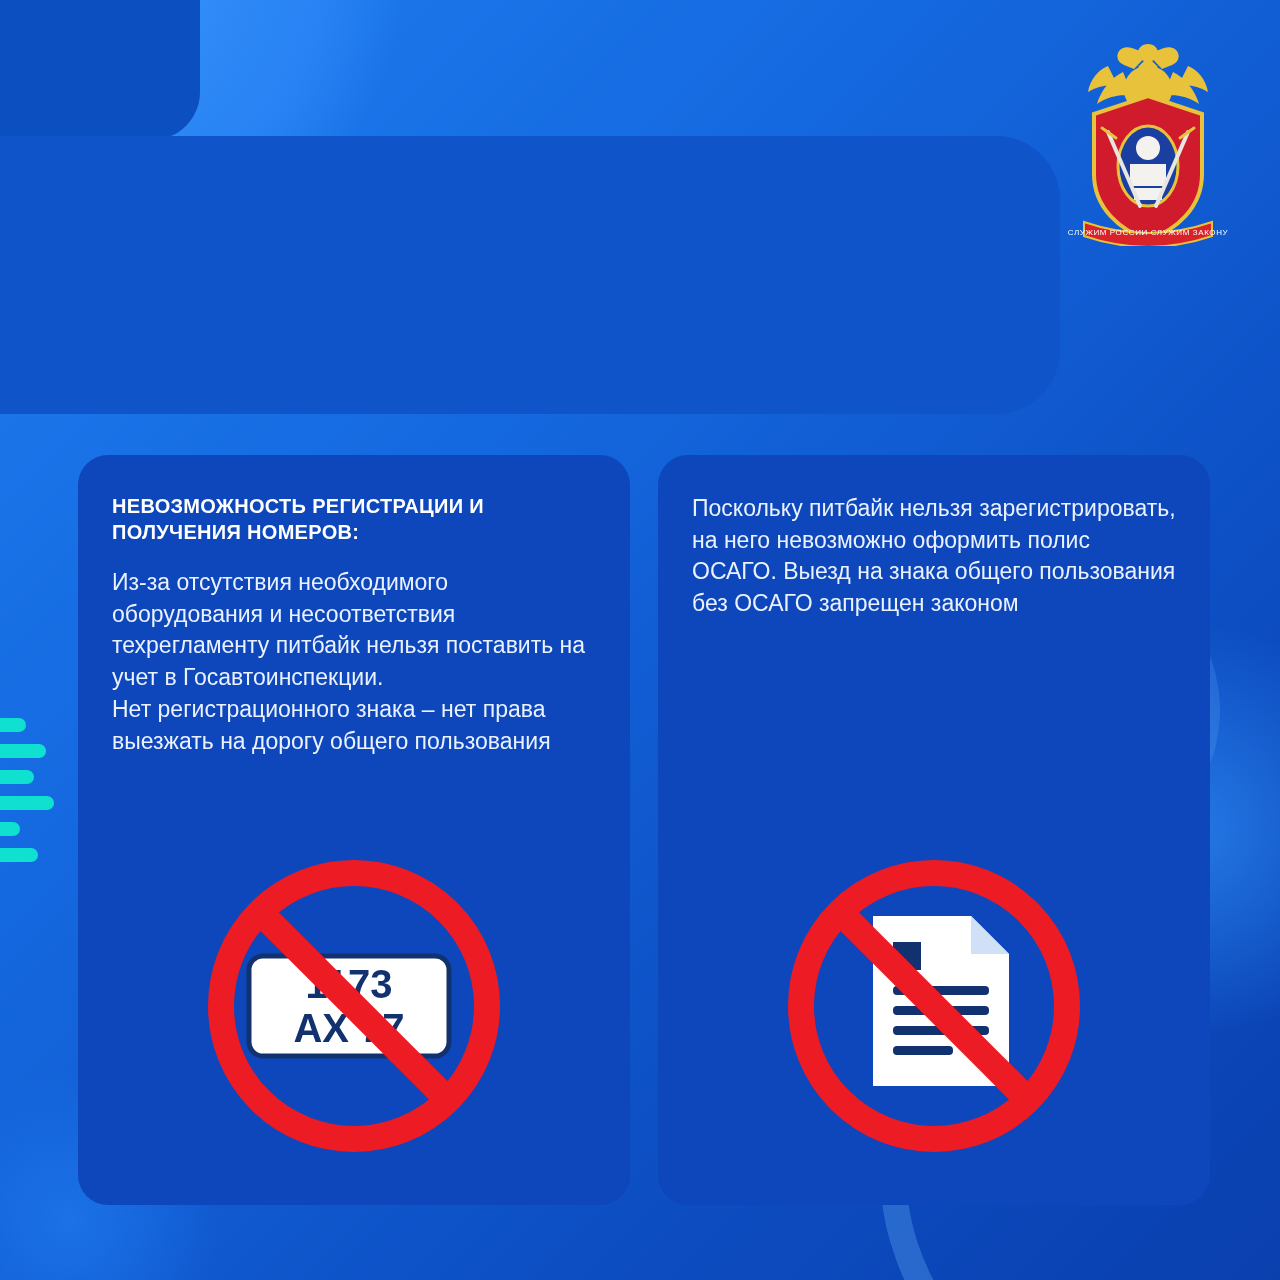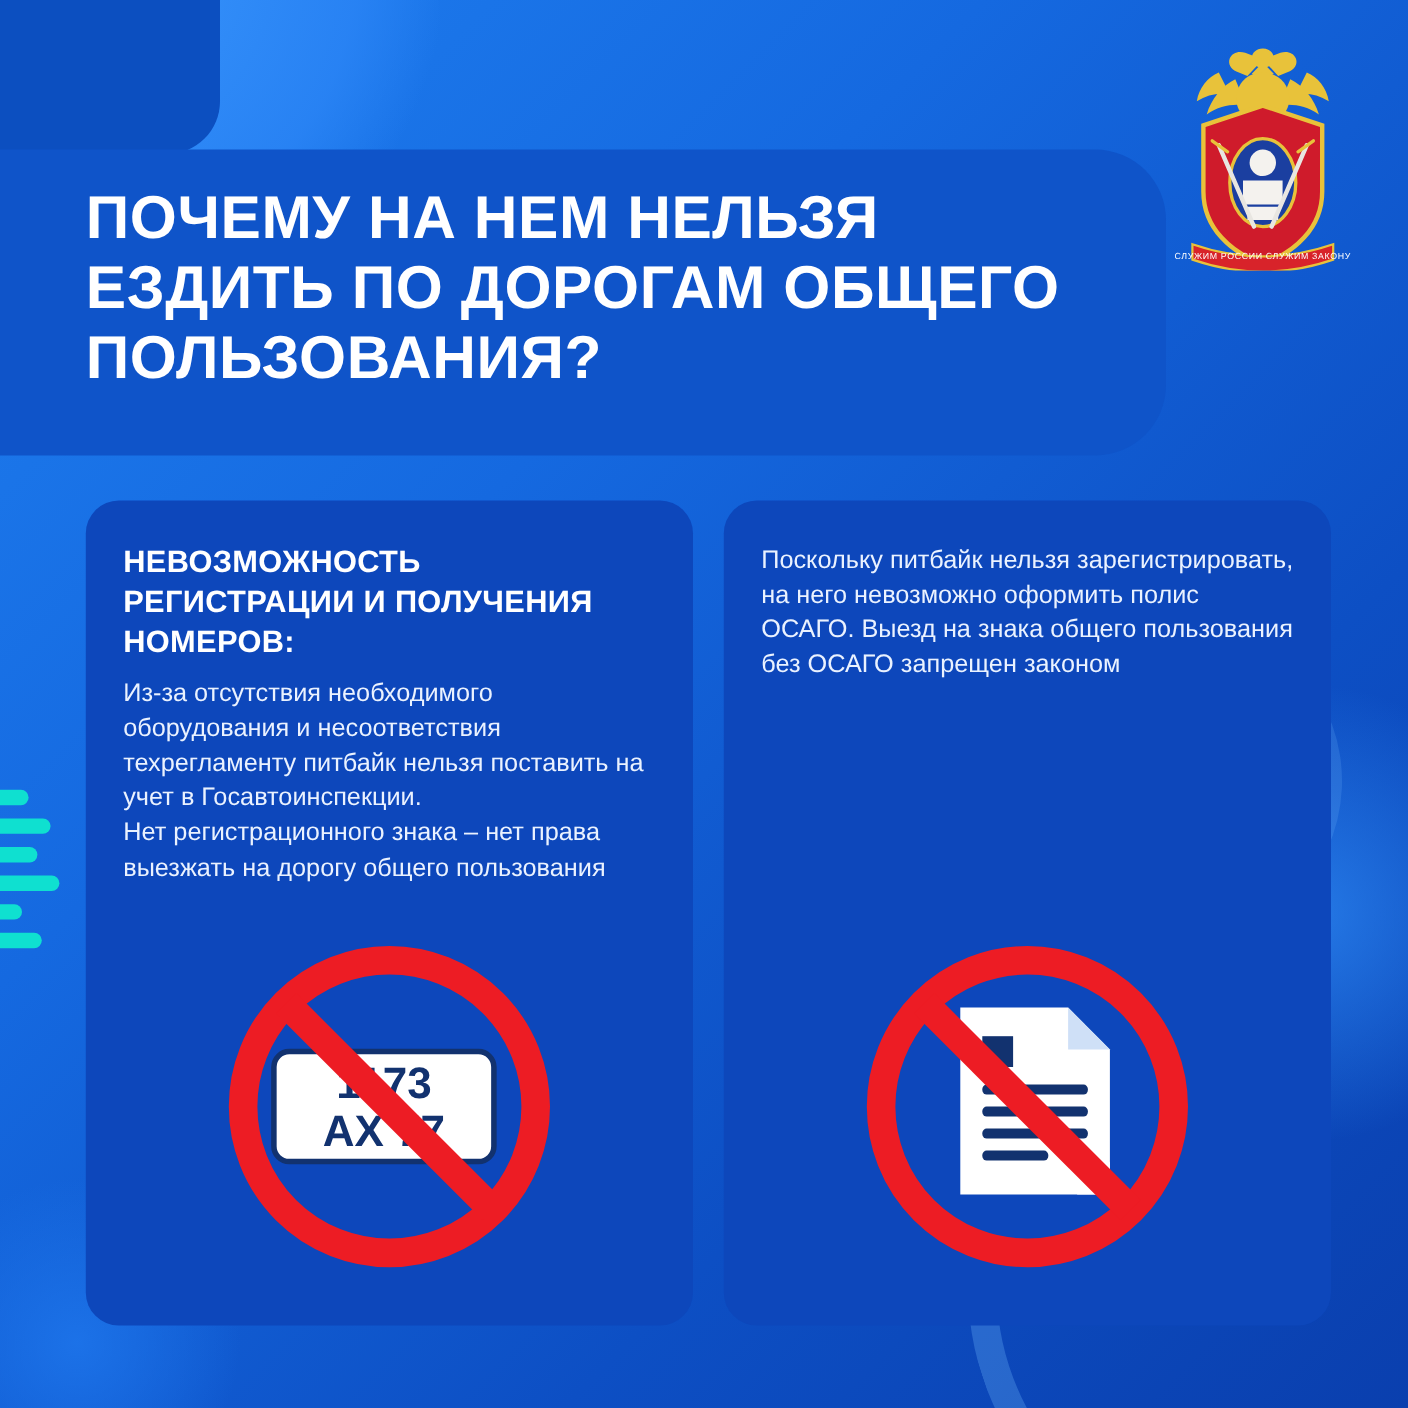--- a/index.html
+++ b/index.html
@@ -126,26 +126,26 @@
     width: 552px;
     height: 750px;
     background: #0d47bb;
     border-radius: 30px;
     padding: 38px 34px 24px 34px;
     position: relative;
     overflow: hidden;
   }
   .card-title {
     color: #ffffff;
-    font-size: 28px;
+    font-size: 20px;
     font-weight: bold;
     line-height: 1.3;
     text-transform: uppercase;
     letter-spacing: .3px;
-    margin-bottom: 12px;
+    margin-bottom: 22px;
   }
   .card-body {
     color: #eaf2ff;
     font-size: 23px;
     line-height: 1.38;
     white-space: pre-line;
   }
   .art {
     position: absolute;
     left: 0; right: 0; bottom: 34px;
@@ -172,21 +172,20 @@
     <span></span>
       <span></span>
       <span></span>
       <span></span>
       <span></span>
       <span></span>
   </div>
 
   <div class="header-panel"></div>
 
-  <h1 class="header-title">ПОЧЕМУ НА НЕМ НЕЛЬЗЯ ЕЗДИТЬ ПО ДОРОГАМ ОБЩЕГО ПОЛЬЗОВАНИЯ?</h1>
 
   <div class="emblem">
     <svg viewBox="0 0 160 210" xmlns="http://www.w3.org/2000/svg">
 
       <g fill="#e8c23a">
         <path d="M80 8 c-6 0 -10 4 -10 9 c0 4 3 7 6 8 l-6 6 l10 6 l10 -6 l-6 -6 c3 -1 6 -4 6 -8 c0 -5 -4 -9 -10 -9z"></path>
         <path d="M80 18 l-16 -6 c-6 -2 -12 0 -14 5 c-2 5 1 10 6 12 l10 4 z"></path>
         <path d="M80 18 l16 -6 c6 -2 12 0 14 5 c2 5 -1 10 -6 12 l-10 4 z"></path>
         <path d="M40 30 c-10 4 -18 14 -20 26 c10 -6 20 -8 30 -6 z"></path>
         <path d="M120 30 c10 4 18 14 20 26 c-10 -6 -20 -8 -30 -6 z"></path>

